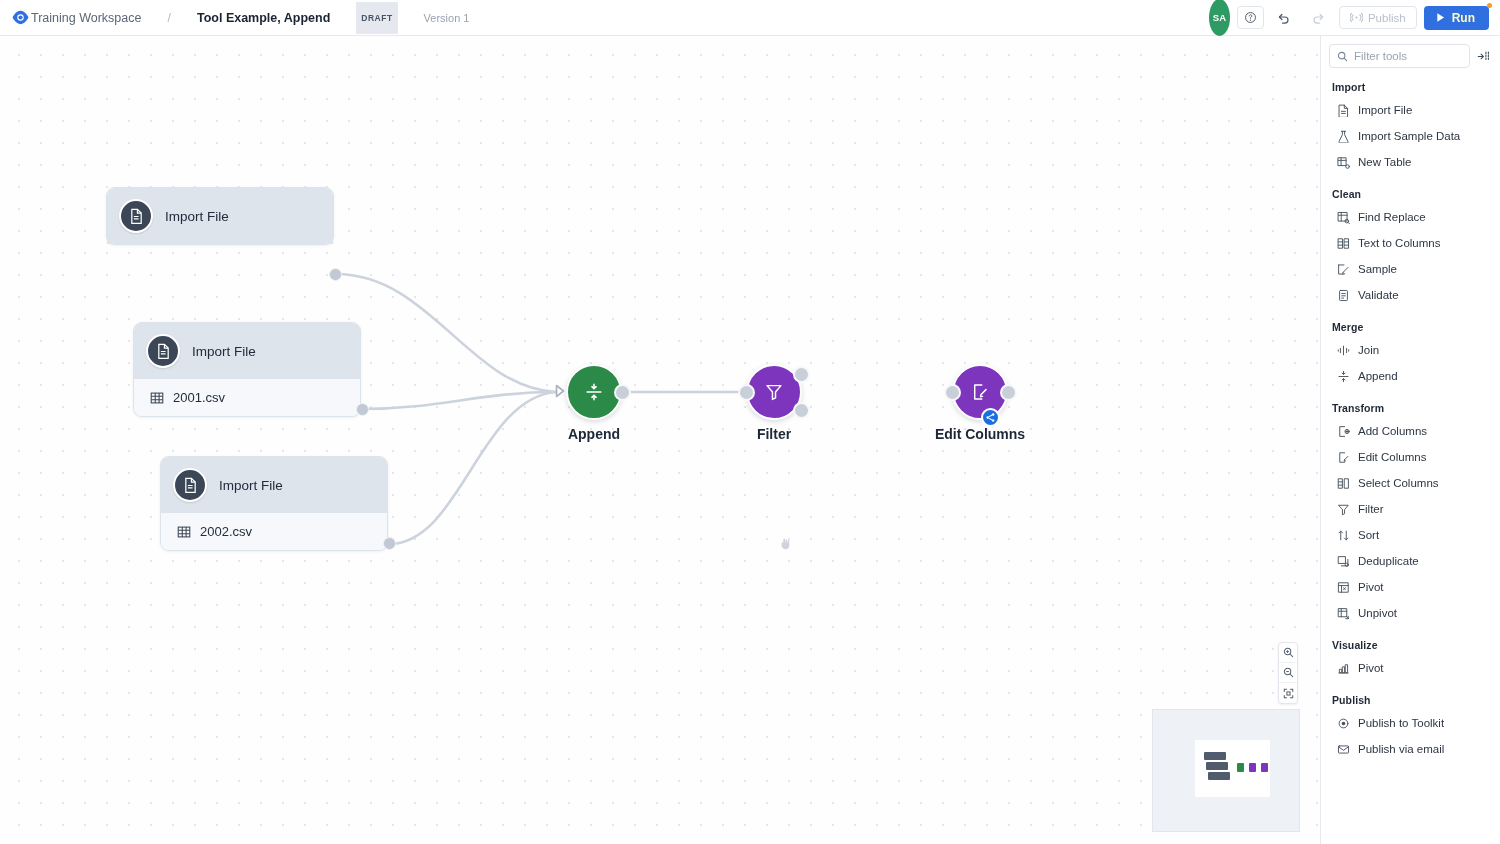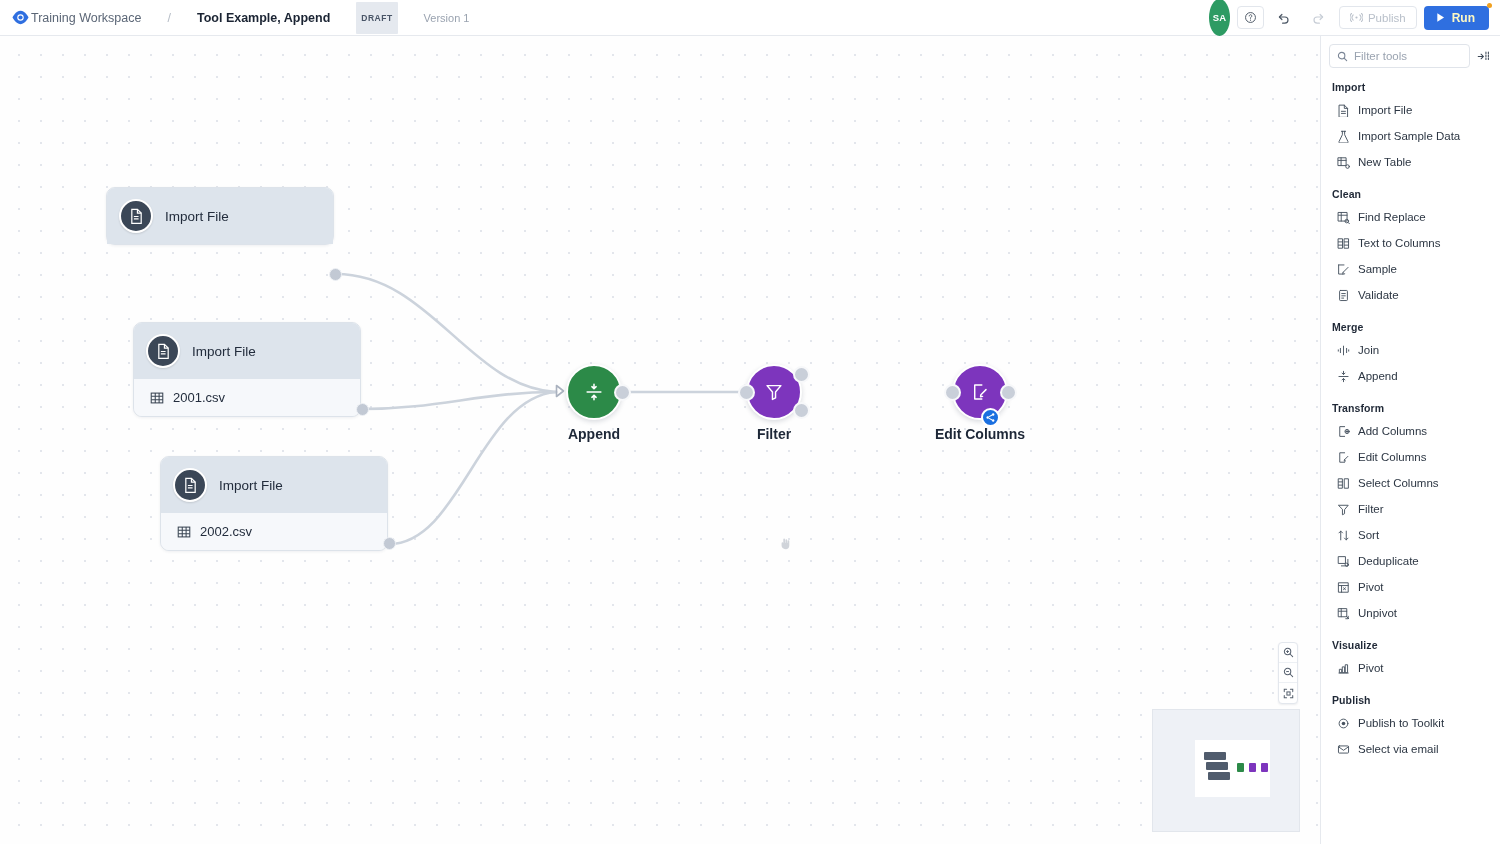--- a/index.html
+++ b/index.html
@@ -621,17 +621,17 @@
           </span>
           <span class="tool-label">Publish to Toolkit</span>
         </div>
         <div class="tool">
           <span class="ic">
             <svg width="13" height="13" viewBox="0 0 16 16" fill="none" stroke="currentColor" stroke-width="1.15" stroke-linecap="round" stroke-linejoin="round">
               <rect x="1.8" y="3.6" width="12.4" height="8.8" rx="1"></rect>
               <path d="M1.8 4.6L8 9l6.2-4.4"></path>
             </svg>
           </span>
-          <span class="tool-label">Select via email</span>
+          <span class="tool-label">Publish via email</span>
         </div>
       </div>
   </div>
 </div>
 
 </body></html>

